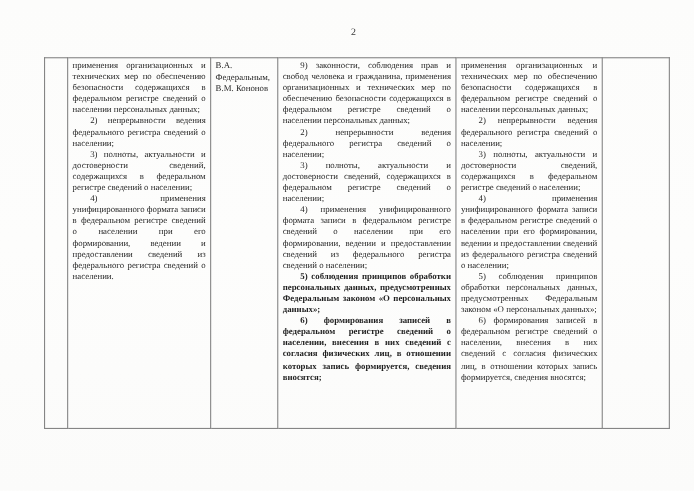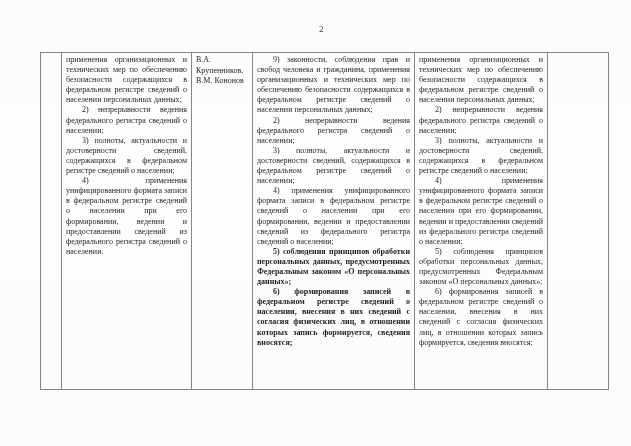--- a/index.html
+++ b/index.html
@@ -70,21 +70,21 @@
 
       <td class="c2 cell-text">
         <p>применения организационных и технических мер по обеспечению безопасности содержащихся в федеральном регистре сведений о населении персональных данных;</p>
         <p class="ind">2) непрерывности ведения федерального регистра сведений о населении;</p>
         <p class="ind">3) полноты, актуальности и достоверности сведений, содержащихся в федеральном регистре сведений о населении;</p>
         <p class="ind">4) применения унифицированного формата записи в федеральном регистре сведений о населении при его формировании, ведении и предоставлении сведений из федерального регистра сведений о населении.</p>
       </td>
 
       <td class="c3">
         <div class="authors">В.А.
-Крупенников,
+Федеральным,
 В.М. Кононов</div>
       </td>
 
       <td class="c4 cell-text">
         <p class="ind">9) законности, соблюдения прав и свобод человека и гражданина, применения организационных и технических мер по обеспечению безопасности содержащихся в федеральном регистре сведений о населении персональных данных;</p>
         <p class="ind">2) непрерывности ведения федерального регистра сведений о населении;</p>
         <p class="ind">3) полноты, актуальности и достоверности сведений, содержащихся в федеральном регистре сведений о населении;</p>
         <p class="ind">4) применения унифицированного формата записи в федеральном регистре сведений о населении при его формировании, ведении и предоставлении сведений из федерального регистра сведений о населении;</p>
         <p class="ind b">5) соблюдения принципов обработки персональных данных, предусмотренных Федеральным законом «О персональных данных»;</p>
         <p class="ind b">6) формирования записей в федеральном регистре сведений о населении, внесения в них сведений с согласия физических лиц, в отношении которых запись формируется, сведения вносятся;</p>

